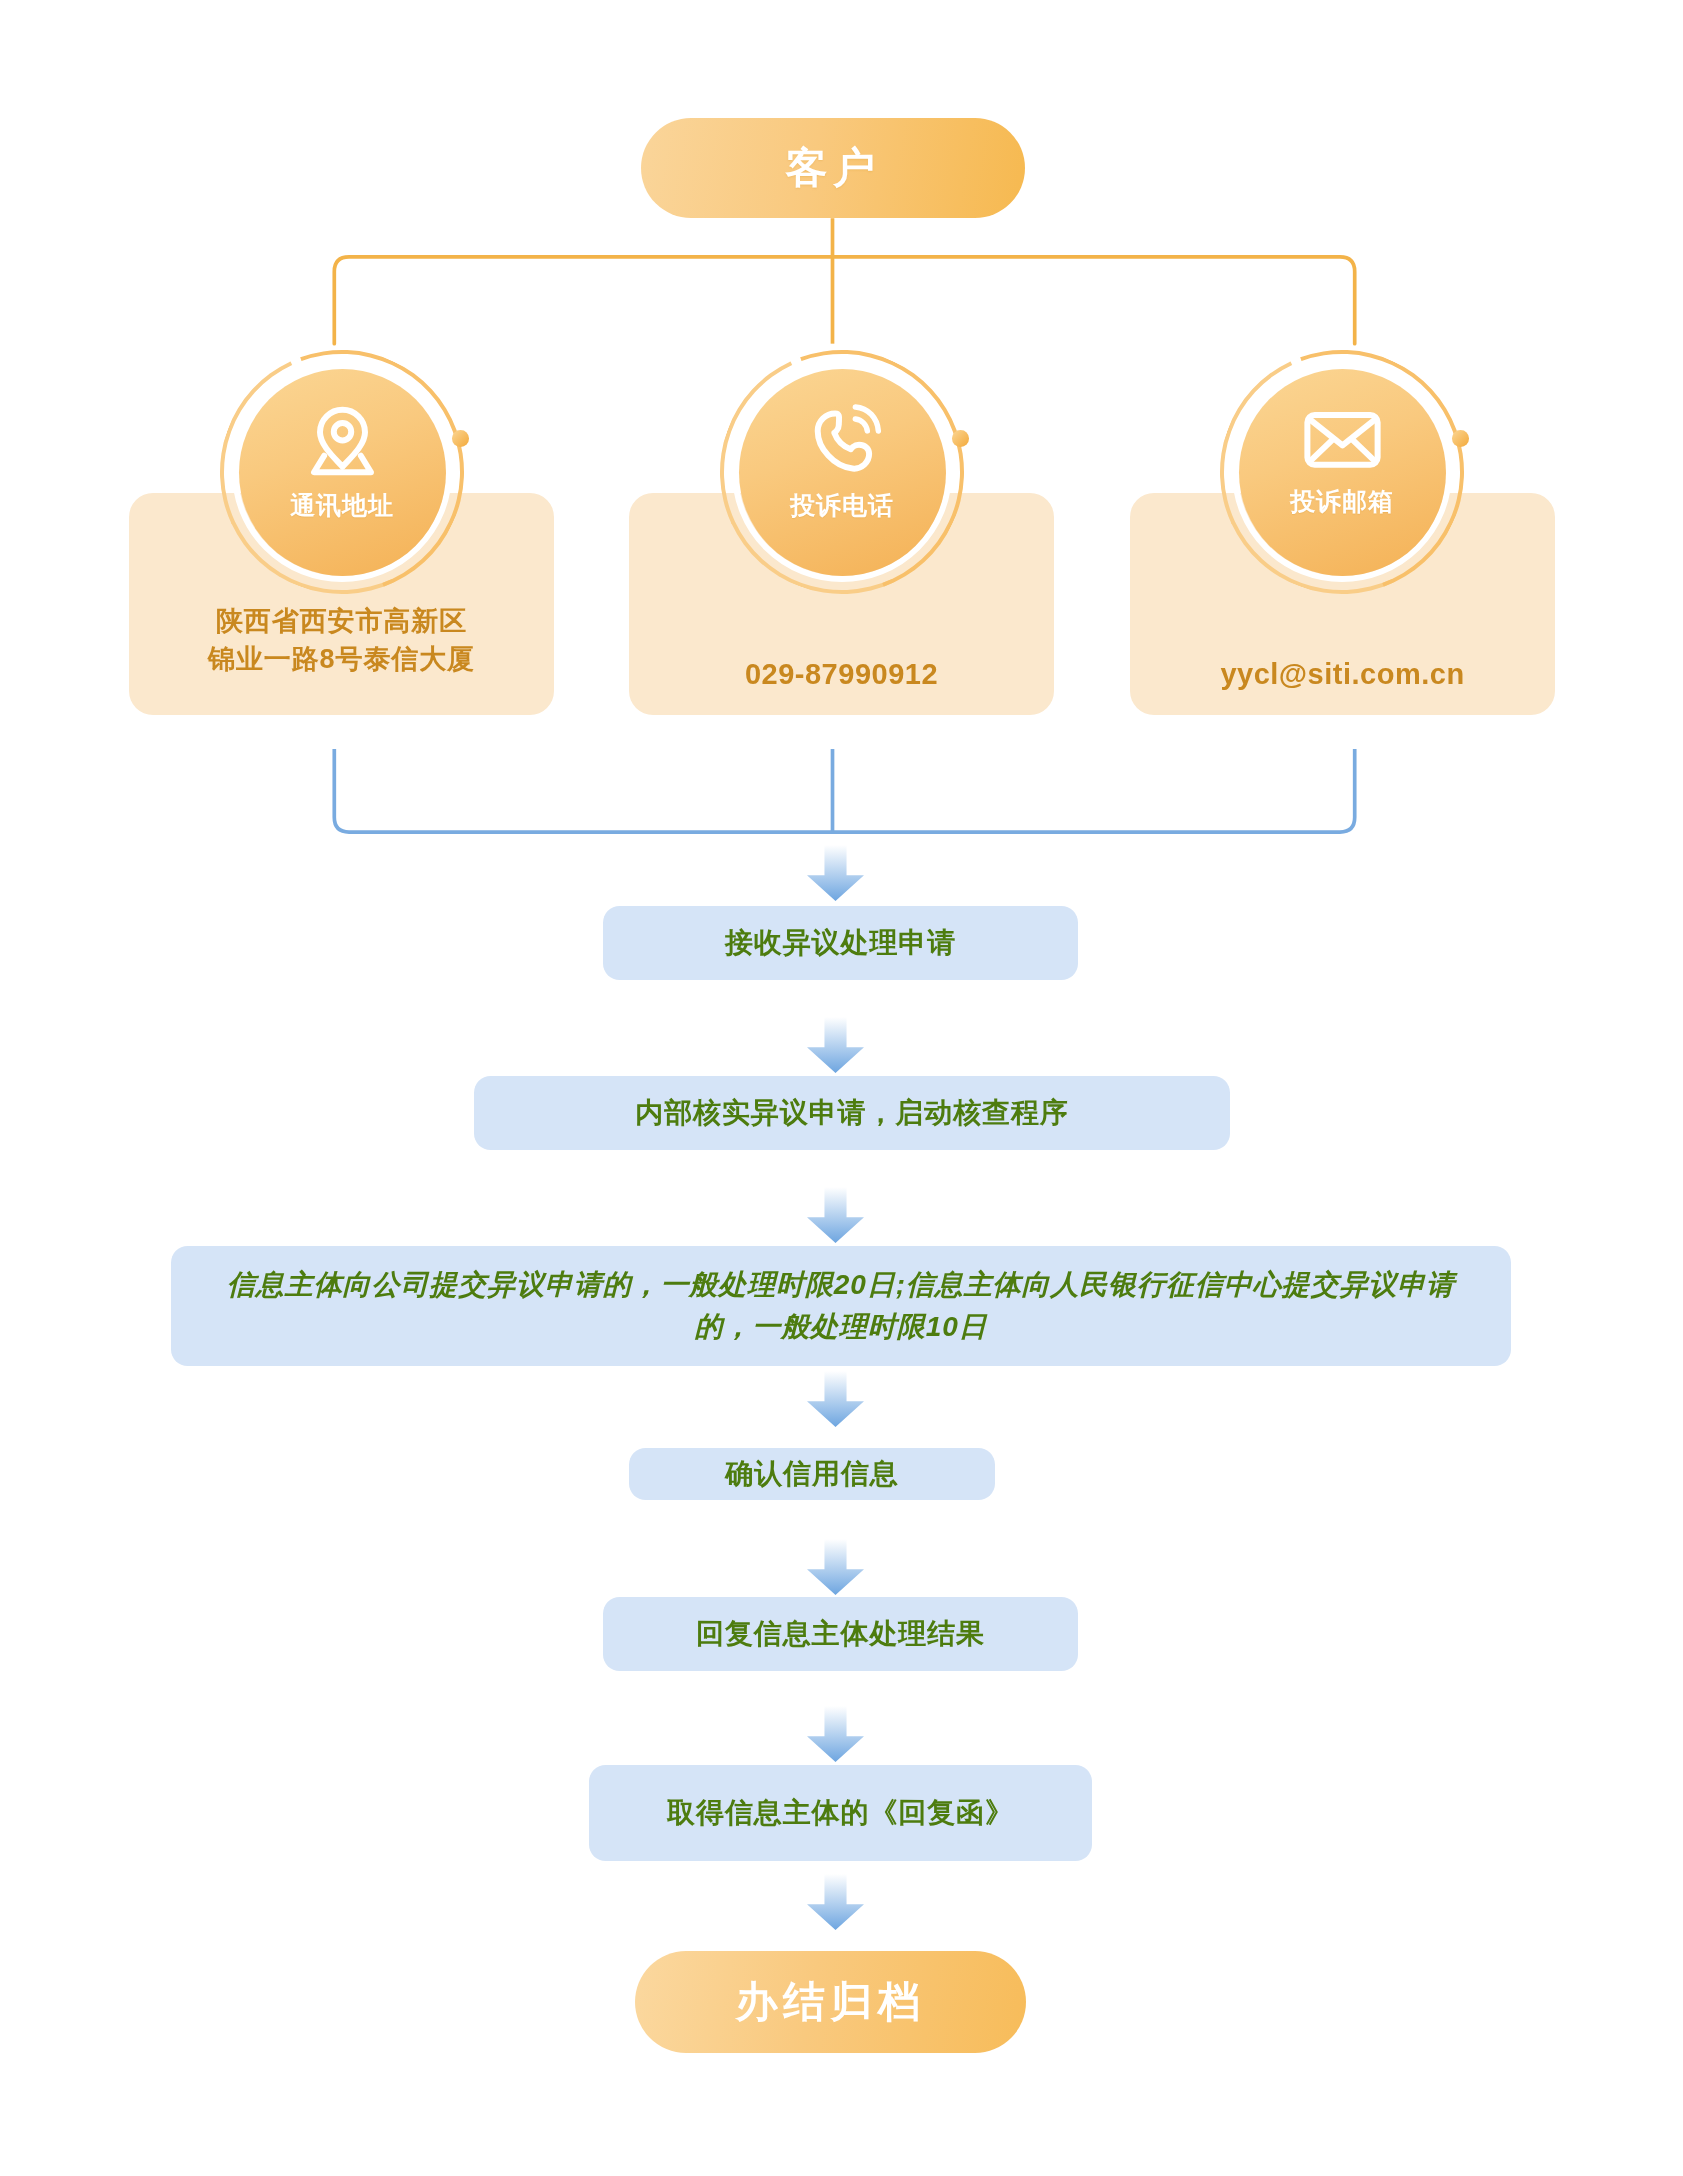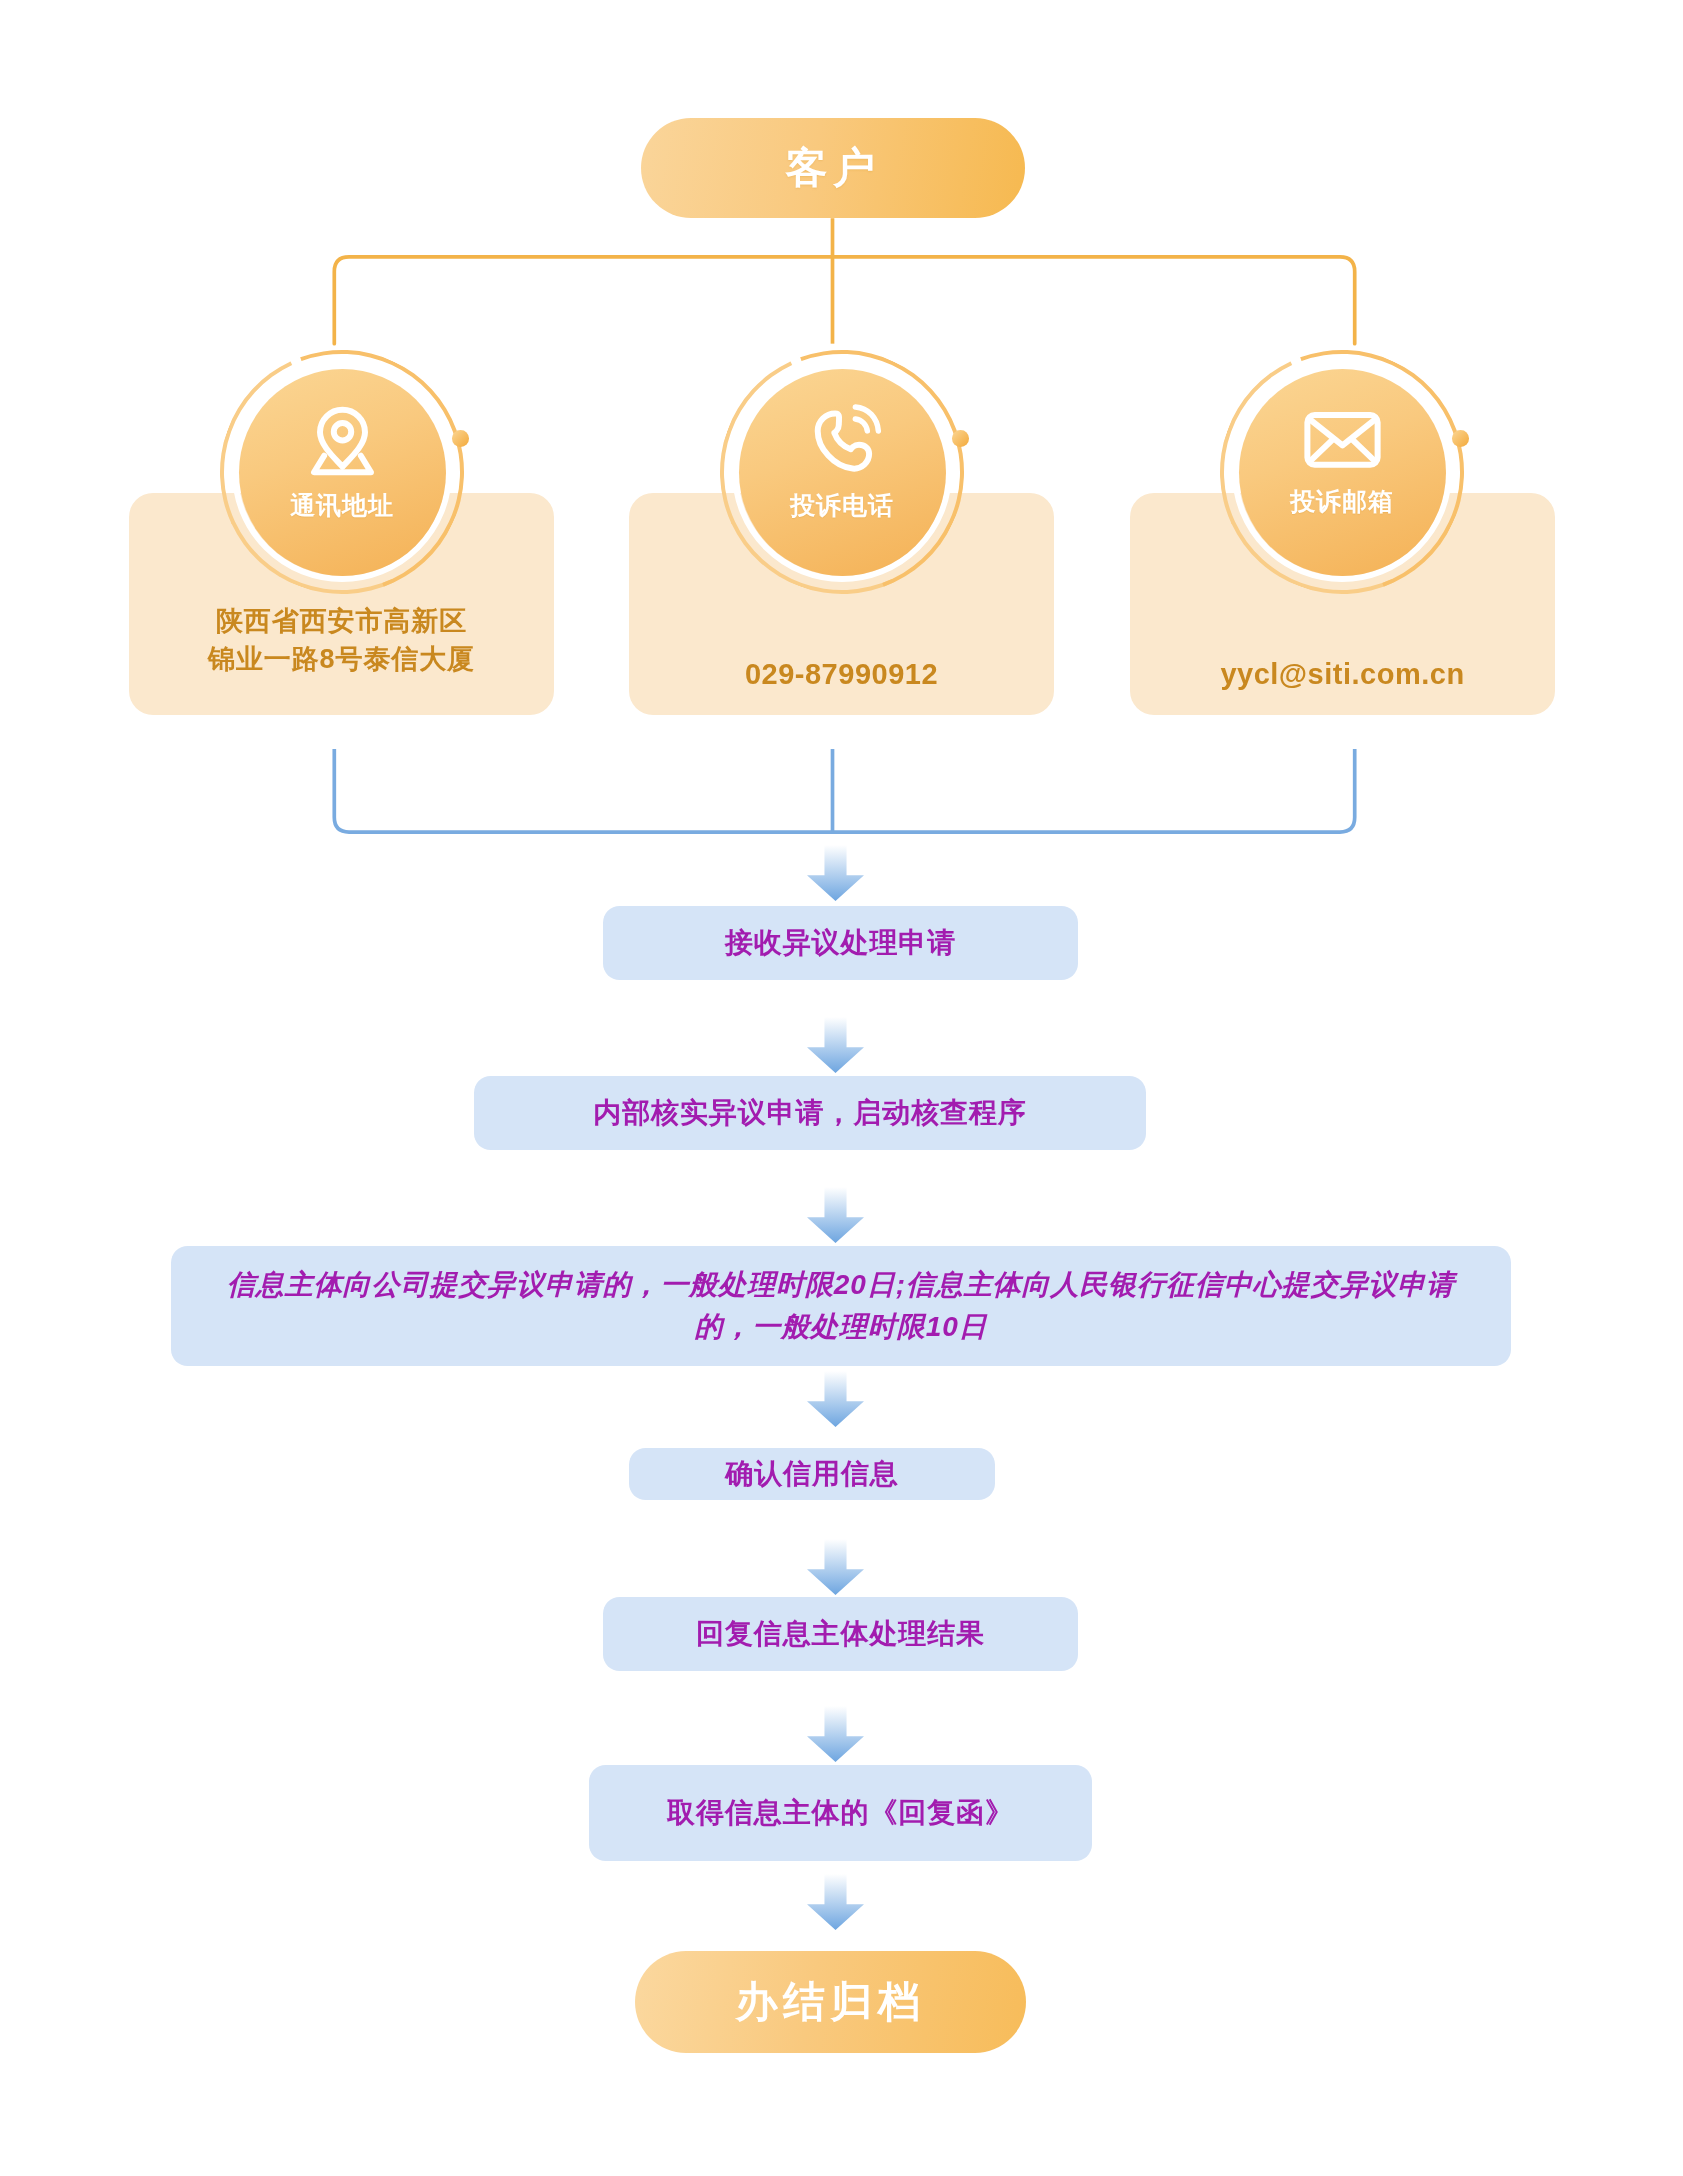--- a/index.html
+++ b/index.html
@@ -120,21 +120,21 @@
     font-weight: bold;
     letter-spacing: 0.9px;
     text-shadow: 0 0.9px 0.9px rgba(205,140,35,0.2);
   }
   
   .pbox {
     position: absolute;
     background: #d5e4f7;
     border-radius: 16.6px;
     display: flex; align-items: center; justify-content: center;
-    color: #a21caf;
+    color: #4d7c0f;
     font-size: 28px;
     font-weight: bold;
     letter-spacing: 0.9px;
     text-align: center;
     line-height: 1.5;
     padding: 0 24px;
   }
   
   .arrow { position: absolute; }
   
@@ -296,21 +296,21 @@
           <stop offset="100%" stop-color="#6da5e0"></stop>
         </linearGradient>
       </defs>
     <path d="M21 0 H45 V33 H64 L33 61 L2 33 H21 Z" fill="url(#ag7)"></path>
   </svg>
 
   <div class="pbox" style="left:603px; top:906px; width:475px; height:74px;">
     <span>接收异议处理申请</span>
   </div>
 
-  <div class="pbox" style="left:474px; top:1076px; width:672px; height:74px;">
+  <div class="pbox" style="left:474px; top:1076px; width:756px; height:74px;">
     <span>内部核实异议申请，启动核查程序</span>
   </div>
 
   <div class="pbox" style="left:171px; top:1246px; width:1340px; height:120px; padding:0 32px;font-style:italic;">
     <span>信息主体向公司提交异议申请的，一般处理时限20日;信息主体向人民银行征信中心提交异议申请的，一般处理时限10日</span>
   </div>
 
   <div class="pbox" style="left:629px; top:1429px; width:366px; height:52px;margin-top:19px;">
     <span>确认信用信息</span>
   </div>

